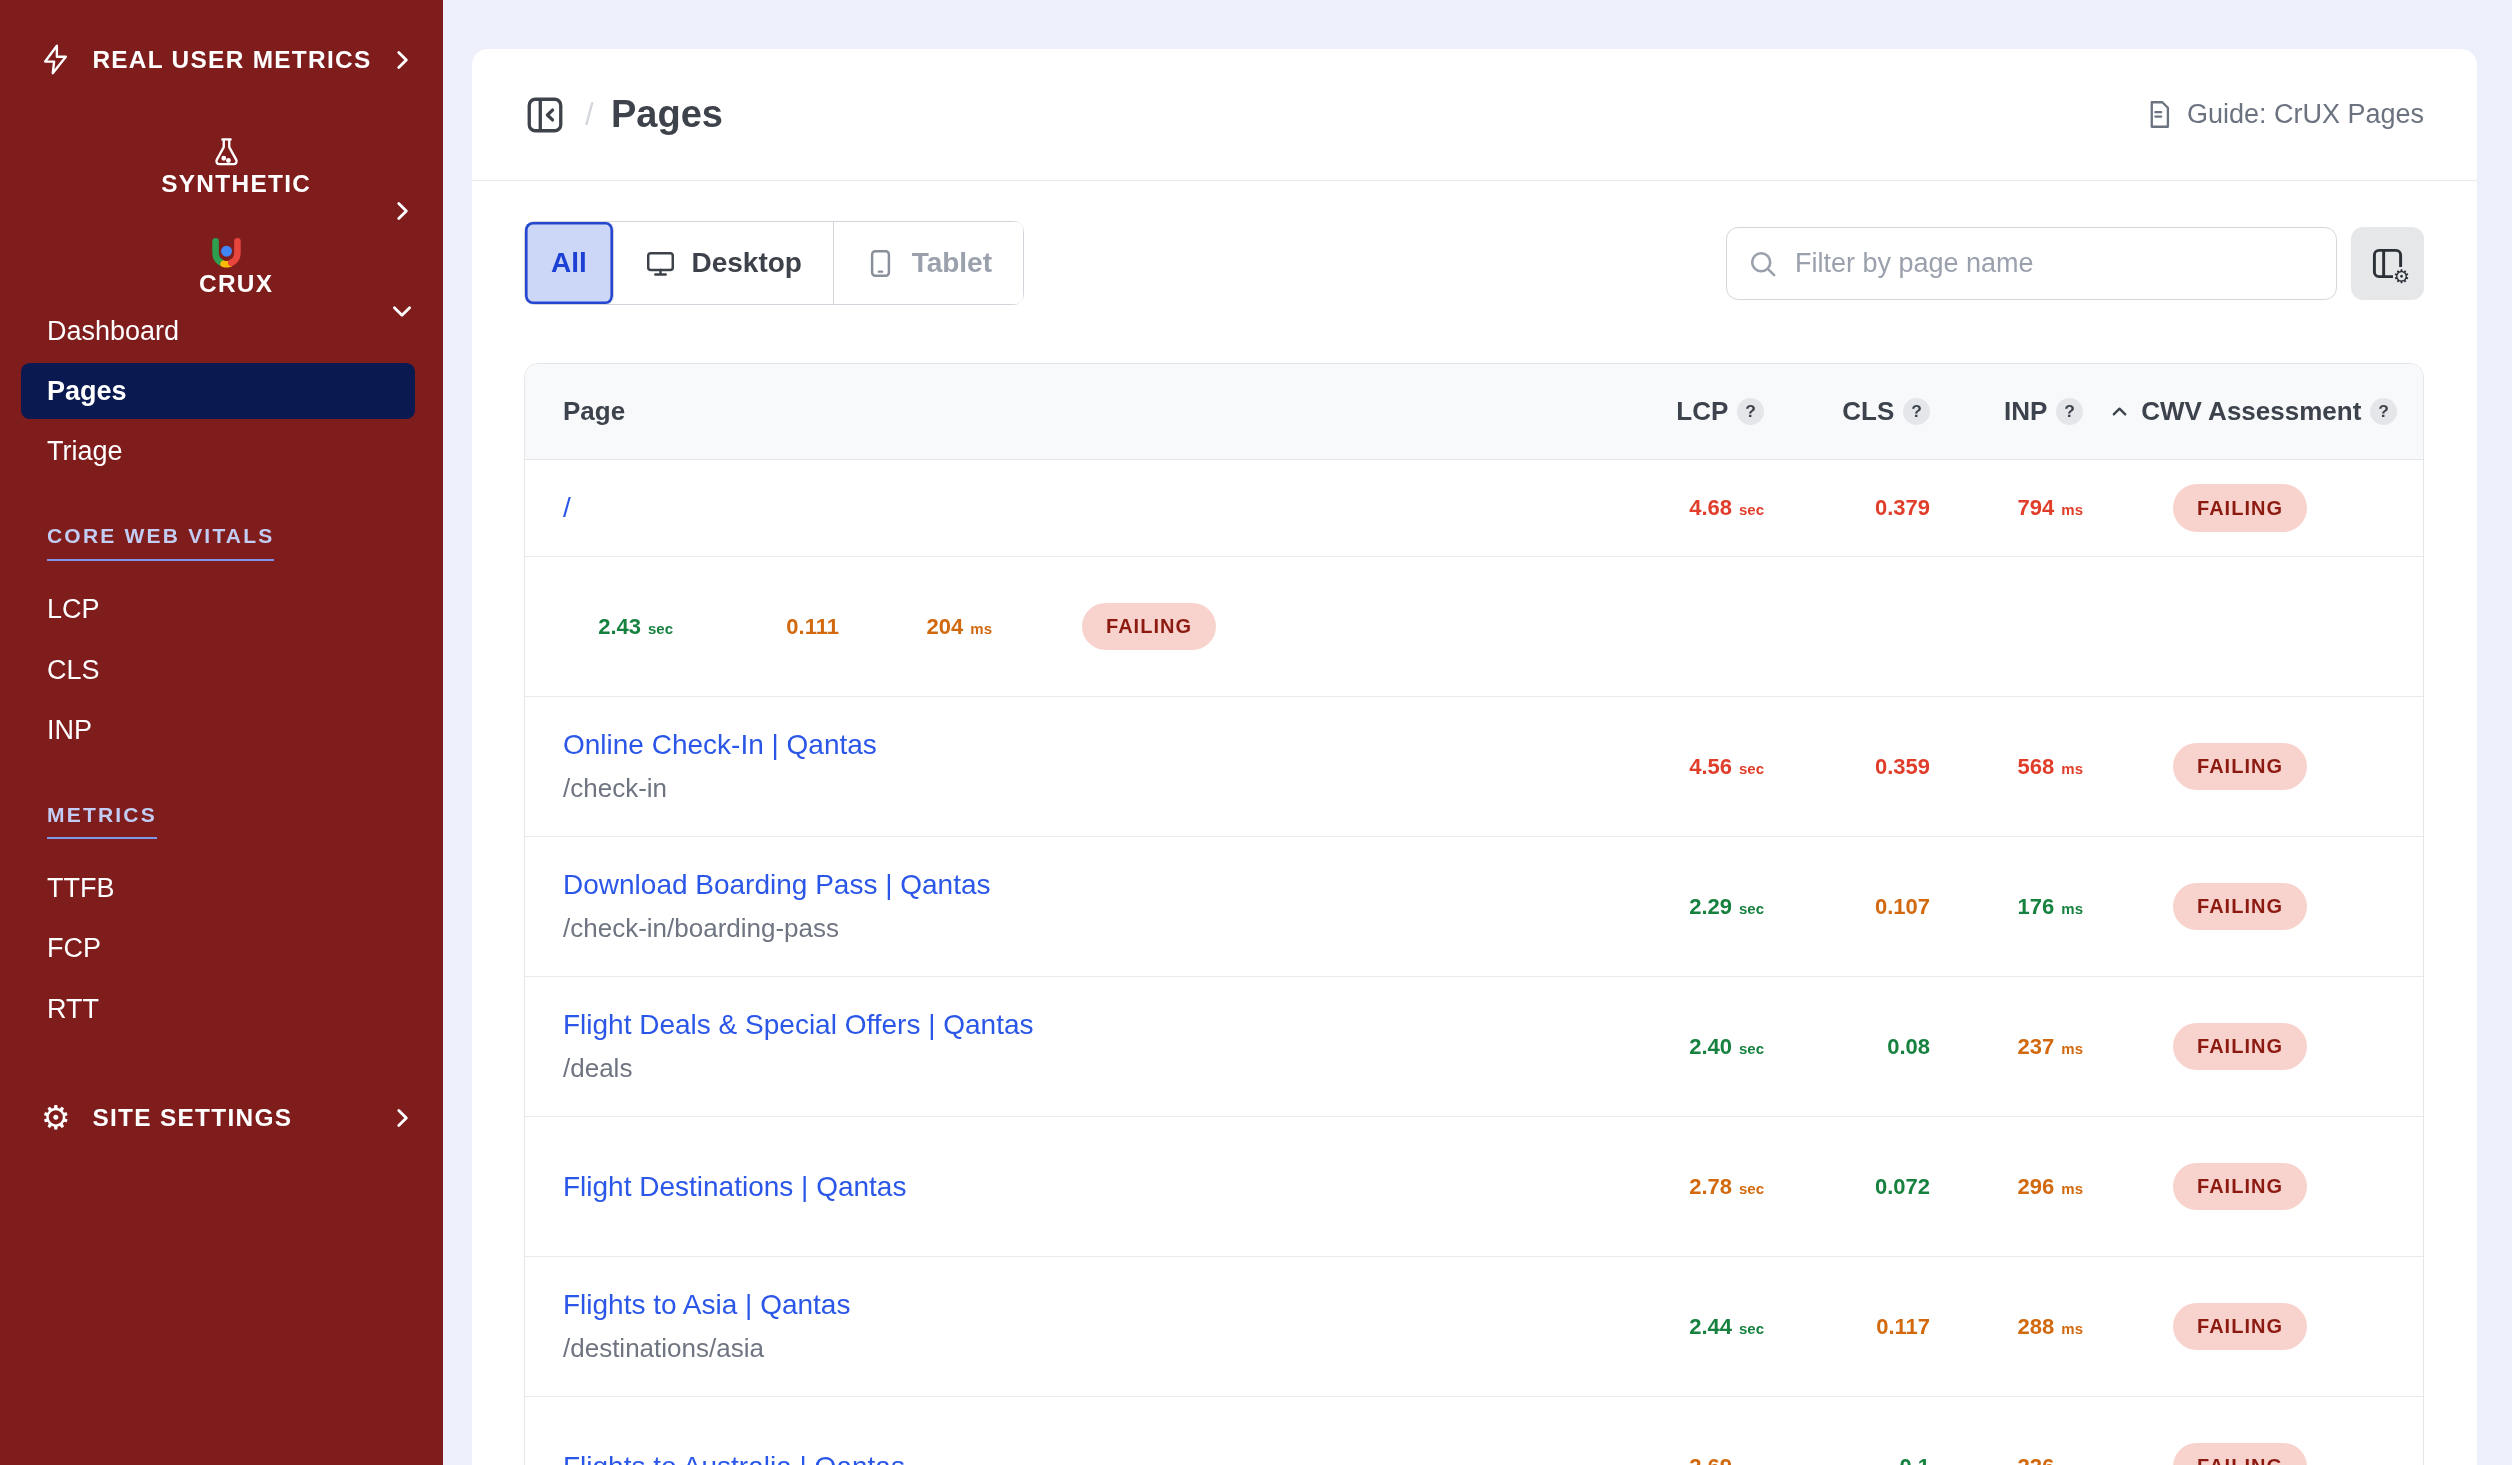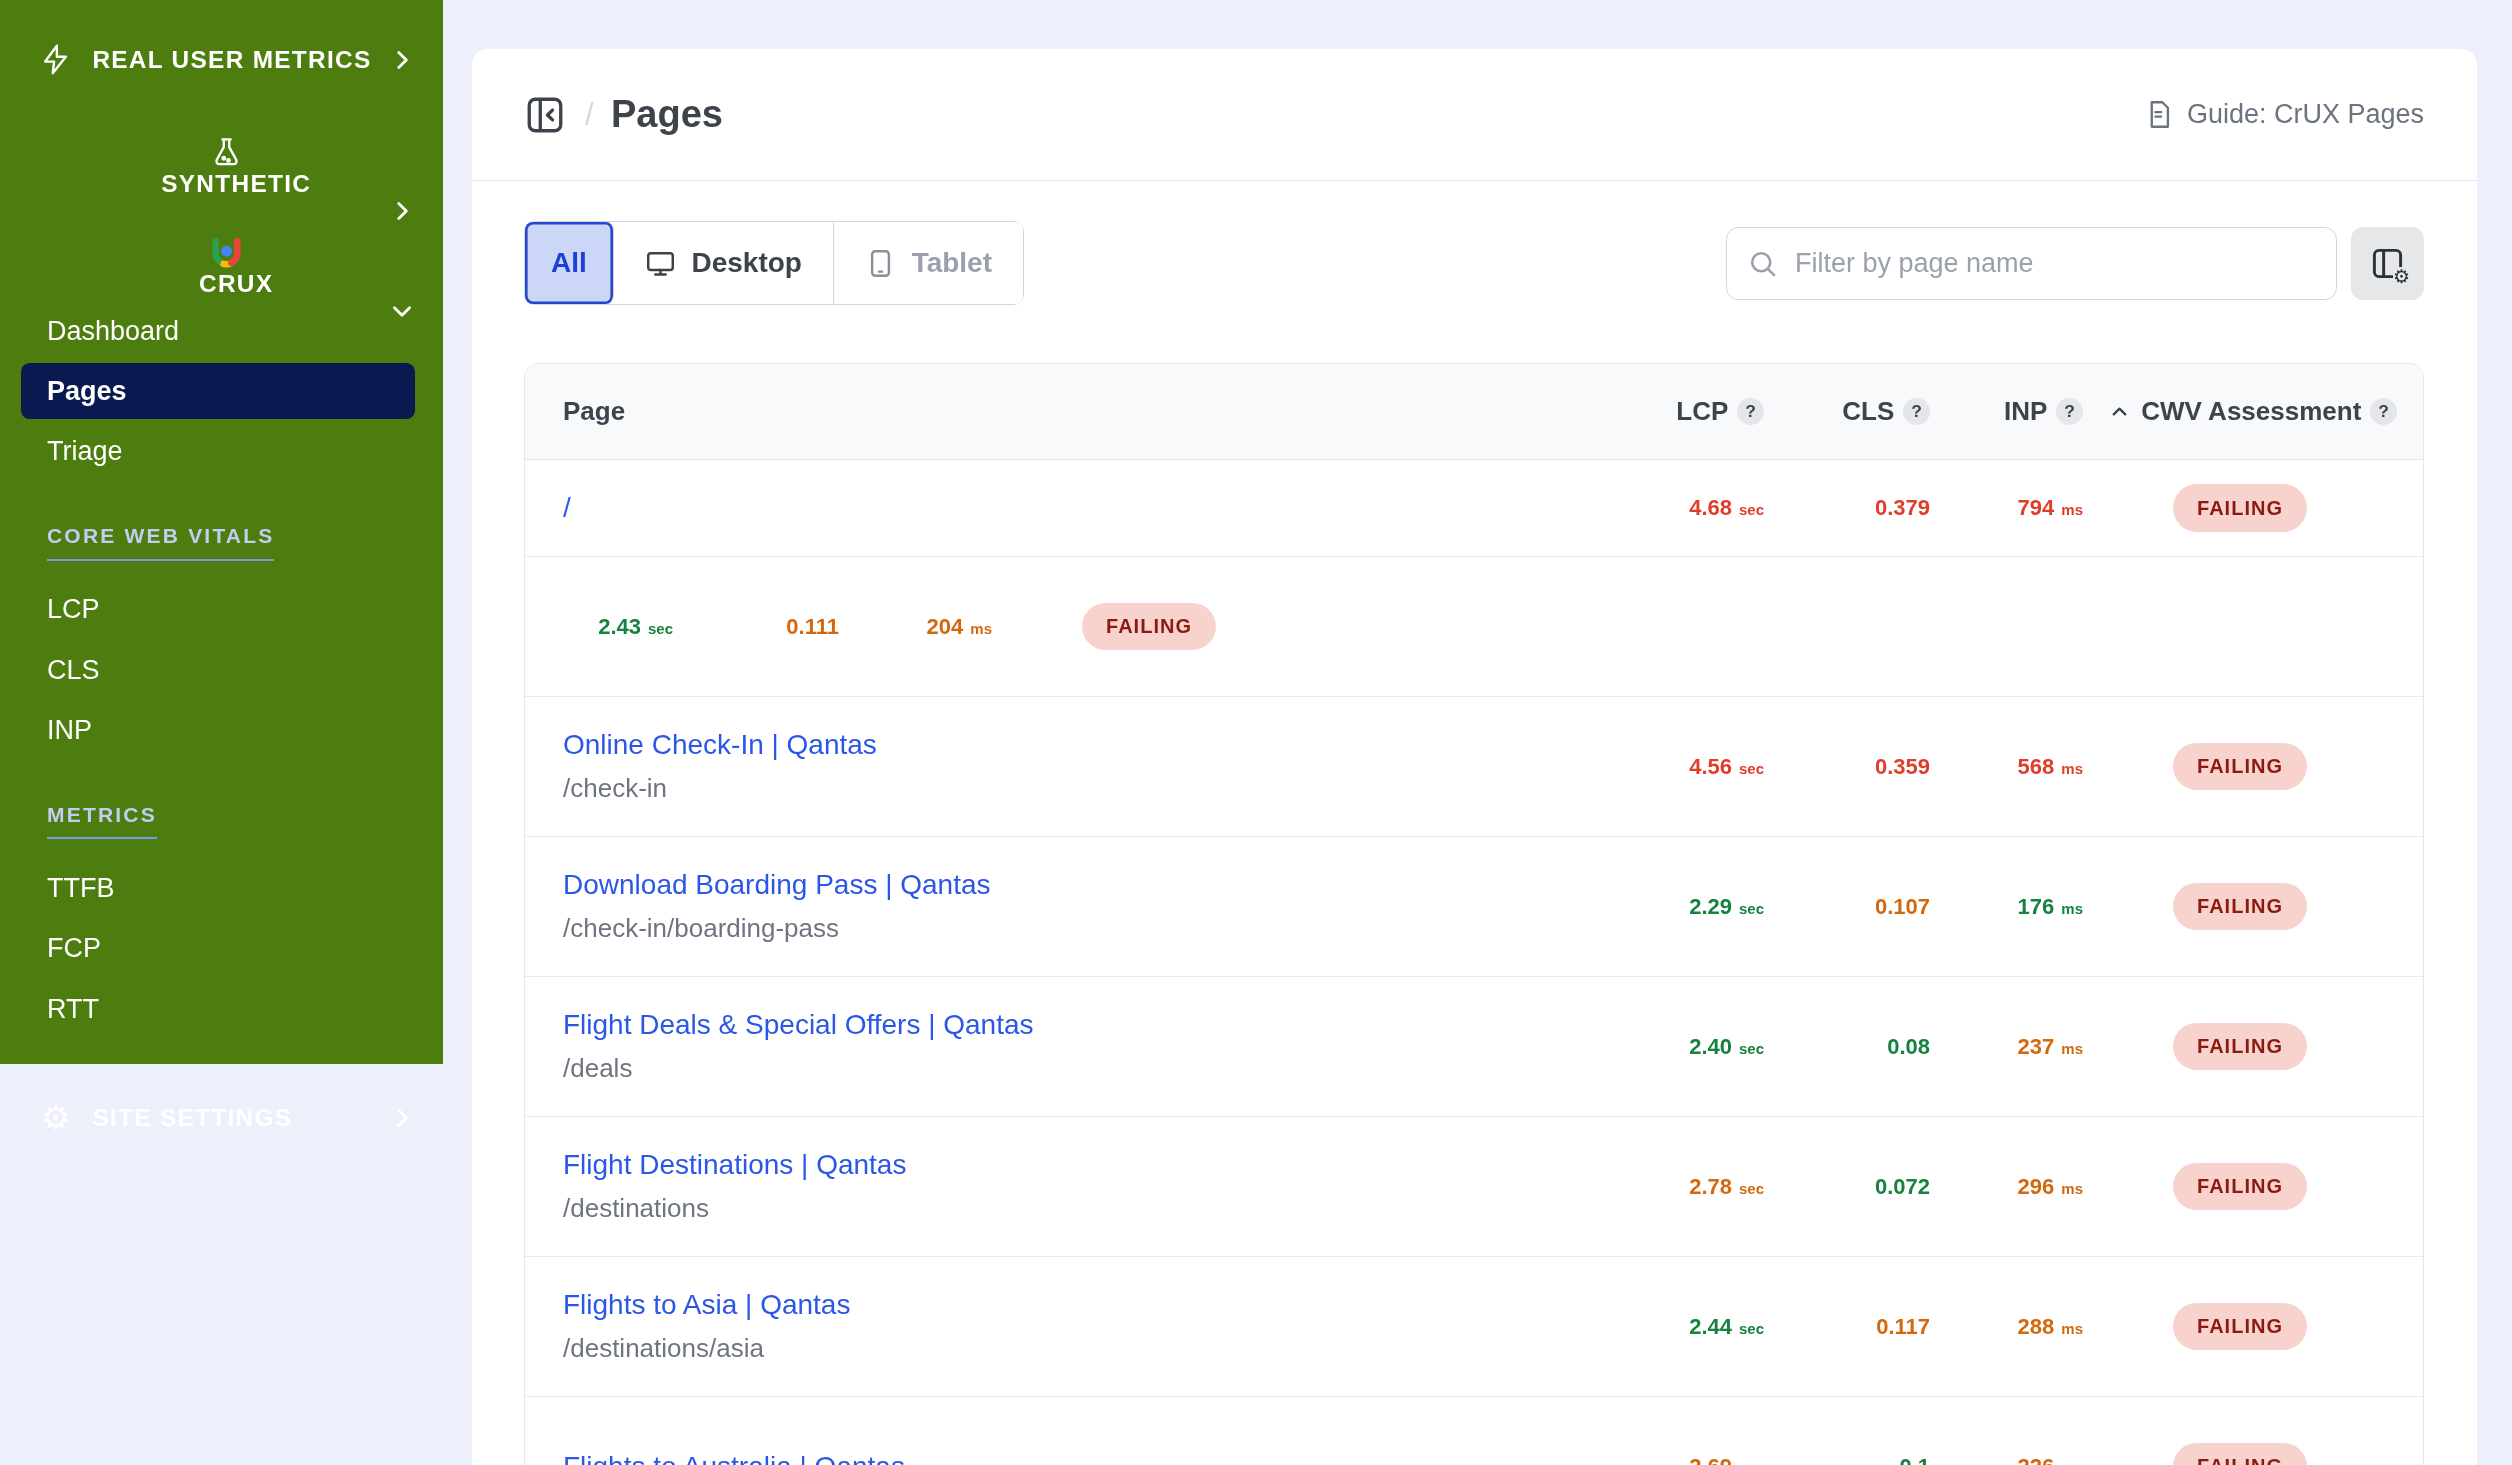--- a/index.html
+++ b/index.html
@@ -1,21 +1,21 @@
 <!DOCTYPE html>
 <html style="font-size:14px"><head>
 <meta charset="utf-8">
 <style>
   * { margin:0; padding:0; box-sizing:border-box; }
   html,body { width:2512px; height:1465px; overflow:hidden; background:#edeffb;
               font-family:"Liberation Sans", sans-serif; }
 
   
-  .sidebar { position:absolute; left:0; top:0; width:443px; height:1064px;
-             background:#4d7c0f; color:#fff; padding:0 28px 0 21px; }
+  .sidebar { position:absolute; left:0; top:0; width:443px; height:1465px;
+             background:#7f1d1d; color:#fff; padding:0 28px 0 21px; }
   .side-top-item { display:flex; align-items:center; height:49px; padding-left:17.4px; cursor:pointer; }
   .side-top-item .ic { width:35px; height:35px; display:flex; align-items:center; justify-content:center; flex:none; }
   .side-top-item .lbl { margin-left:19px; font-size:24.4px; font-weight:700; letter-spacing:1.3px; }
   .side-top-item .chev { margin-left:auto; display:flex; }
   .mt-first { margin-top:35px; }
   .mt-top { margin-top:51px;flex-direction:column; }
 
   .side-menu { list-style:none; margin-top:19px; }
   .side-sub { height:56px; display:flex; align-items:center; padding-left:26px;
               font-size:27px; border-radius:8.7px; margin-bottom:4.4px; cursor:pointer; }
@@ -376,21 +376,20 @@
               <span class="v">237</span>
               <span class="u">ms</span>
             </div>
             <div class="cell-cwv cwv-cell">
               <span class="badge">FAILING</span>
             </div>
           </div>
           <div class="trow">
             <div class="cell-page pg">
               <a class="pg-link">Flight Destinations | Qantas</a>
-              <span class="pg-path">/destinations</span>
             </div>
             <div class="cell-lcp num ni">
               <span class="v">2.78</span>
               <span class="u">sec</span>
             </div>
             <div class="cell-cls num good">
               <span class="v">0.072</span>
             </div>
             <div class="cell-inp num ni">
               <span class="v">296</span>

